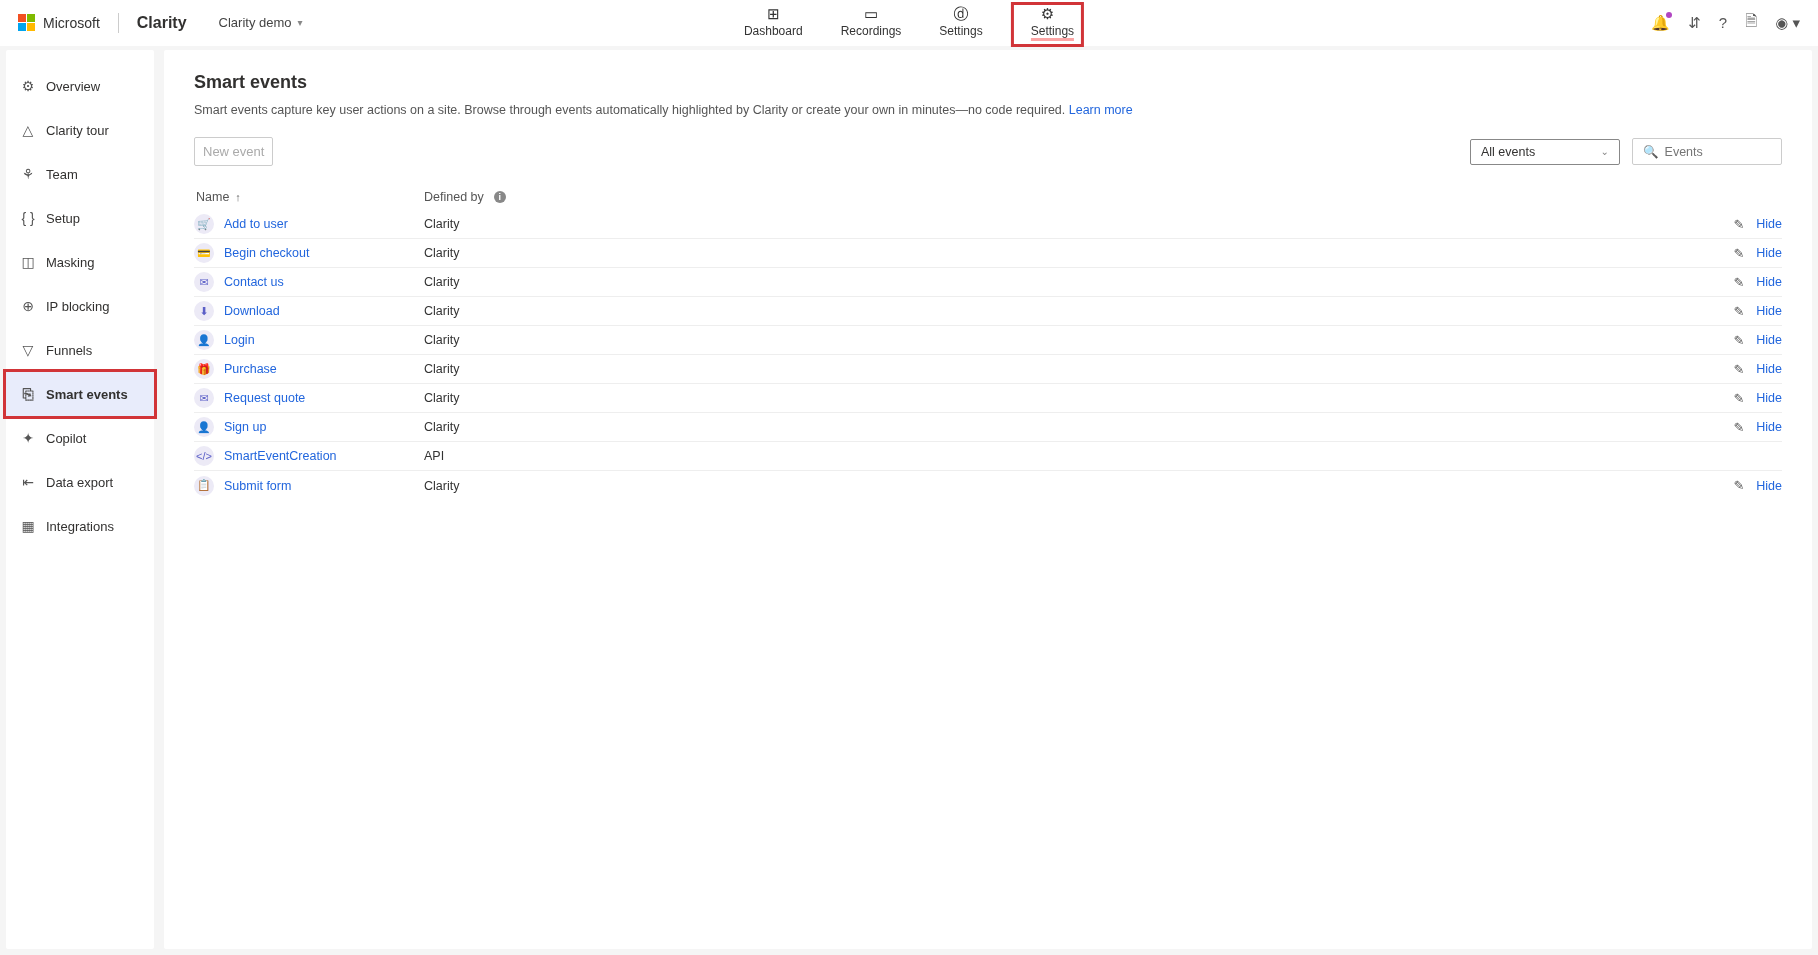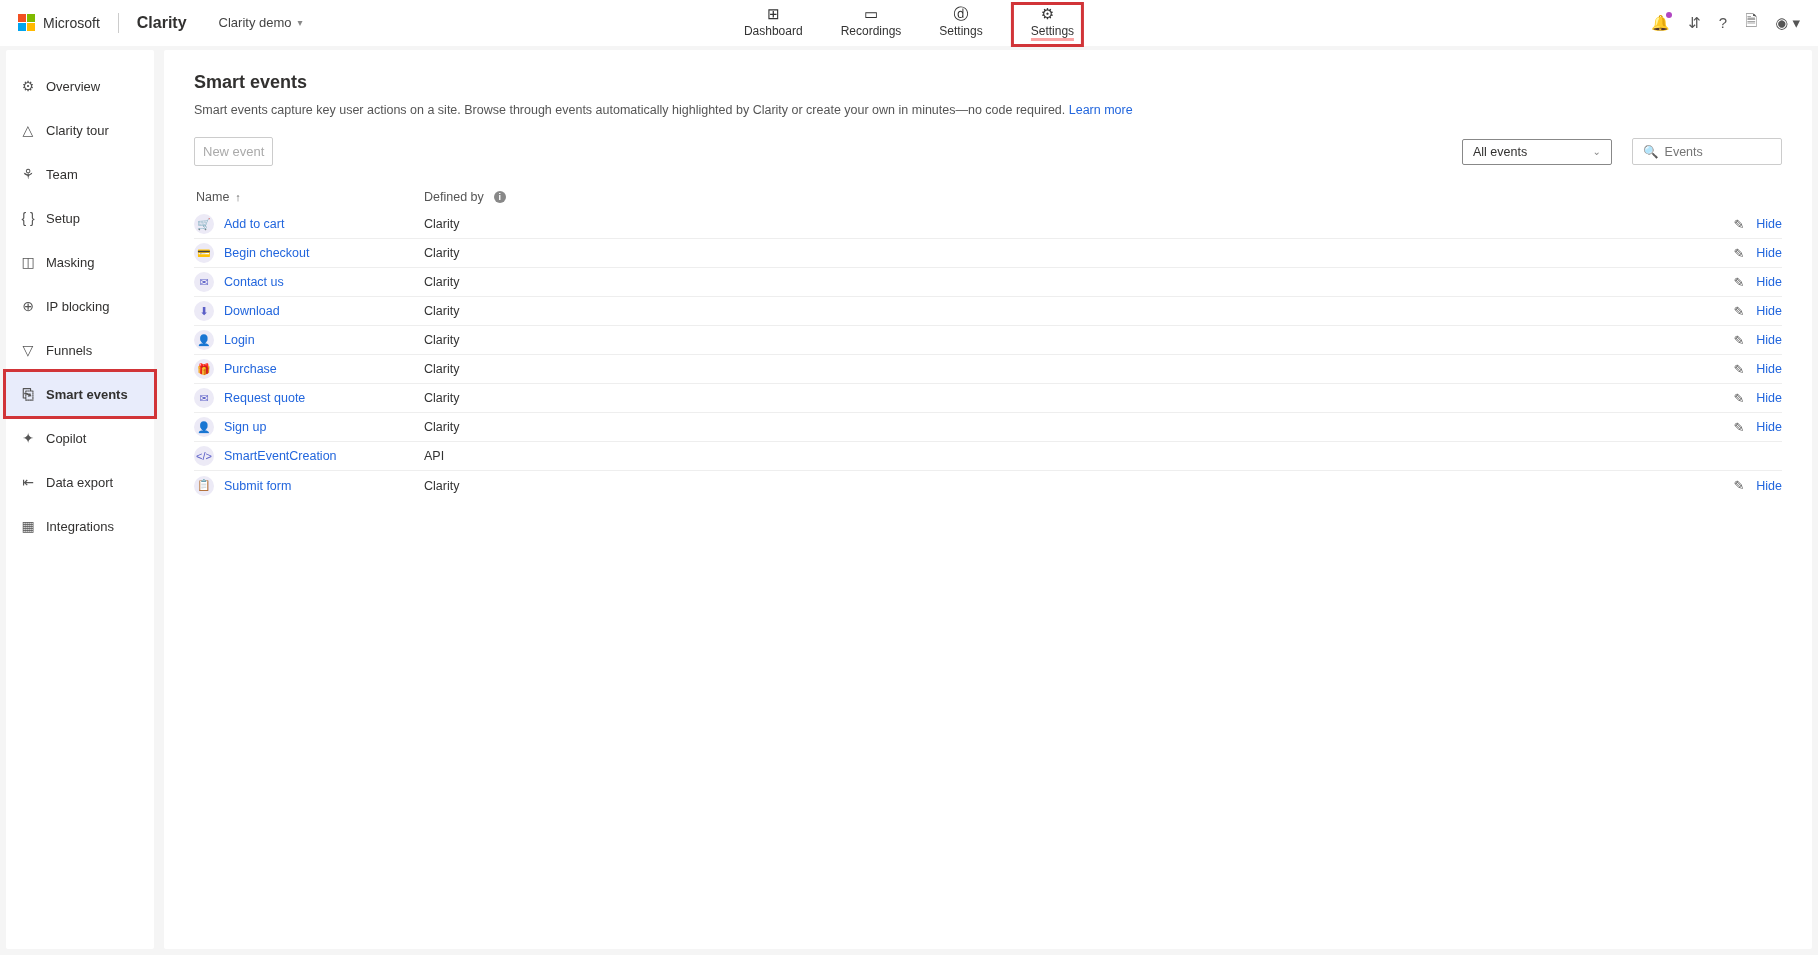--- a/index.html
+++ b/index.html
@@ -117,21 +117,21 @@
     cursor: pointer;
     border-radius: 2px;
   }
   .spacer { flex: 1; }
   .select-box {
     width: 150px;
     border: 1px solid #888;
     padding: 5px 10px;
     font-size: 12.5px;
     display: flex; align-items: center; justify-content: space-between;
-    margin-right: 20px;
+    margin-right: 12px;
     cursor: pointer;
     border-radius: 2px;
   }
   .search-box {
     width: 150px;
     border: 1px solid #ccc;
     padding: 5px 10px;
     font-size: 12.5px;
     display: flex; align-items: center; gap: 6px;
     border-radius: 2px;
@@ -308,21 +308,21 @@
         <span>Defined by</span>
         <span class="info-circle">i</span>
       </div>
       <div class="col-act"></div>
     </div>
 
     <div id="events-body">
         <div class="row">
           <div class="cell-name">
             <span class="ev-icon">🛒</span>
-            <span class="ev-link">Add to cart</span>
+            <span class="ev-link">Add to user</span>
           </div>
           <div class="cell-def">Clarity</div>
           <div class="cell-act">
             <span class="pencil">✎</span>
             <span class="hide-link">Hide</span>
           </div>
         </div>
         <div class="row">
           <div class="cell-name">
             <span class="ev-icon">💳</span>

